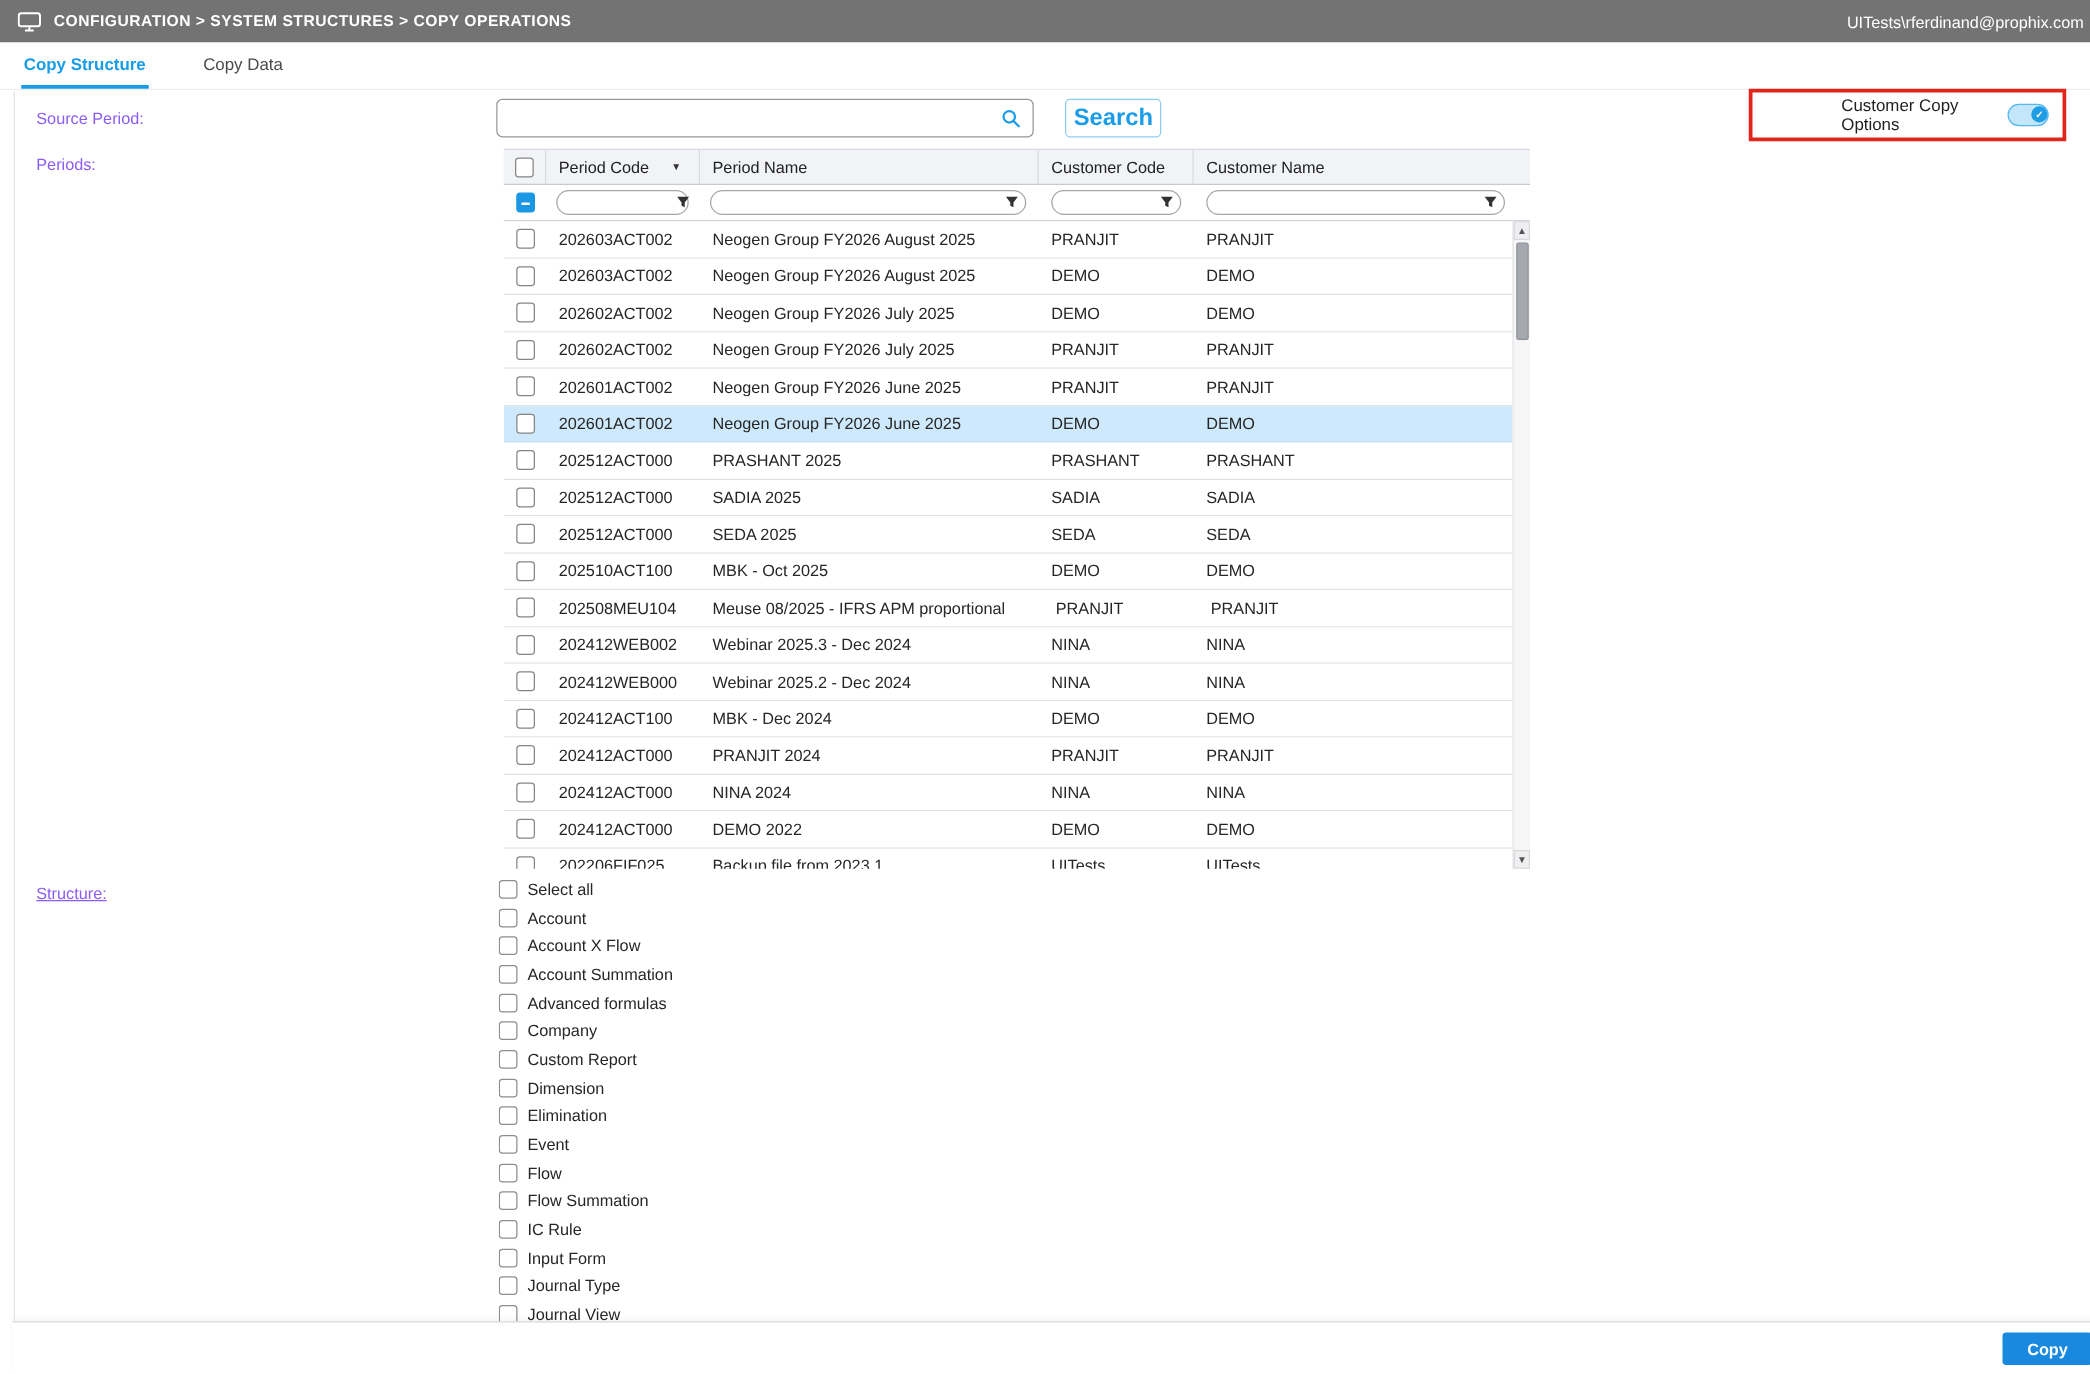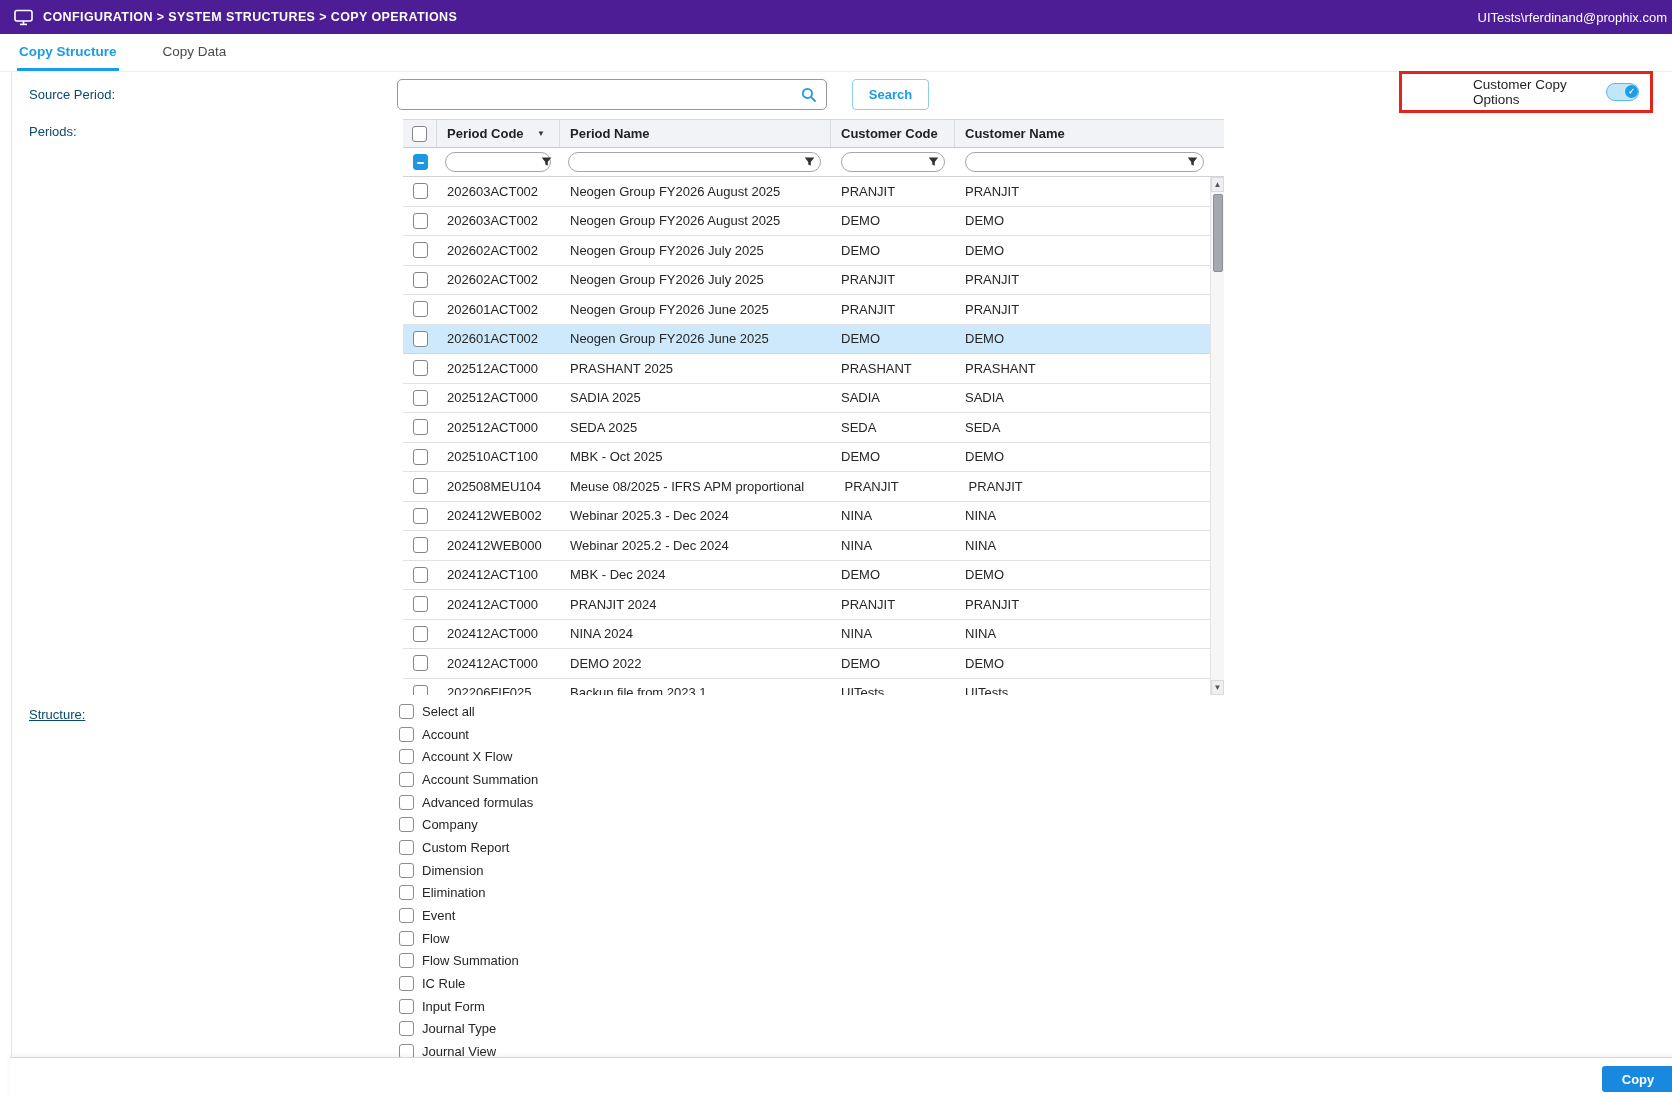--- a/index.html
+++ b/index.html
@@ -6,21 +6,21 @@
   body{
     width:1672px;height:1099px;position:relative;overflow:hidden;
     background:#ffffff;
     font-family:"Liberation Sans", sans-serif;
     color:#262626;
     -webkit-font-smoothing:antialiased;
   }
   
   .topbar{
     position:absolute;left:0;top:0;width:100%;height:34px;
-    background:#4c1d95;display:flex;align-items:center;
+    background:#737373;display:flex;align-items:center;
   }
   .topbar .app-icon{margin-left:14px;display:flex;align-items:center;}
   .topbar .crumb{
     margin-left:10px;color:#fff;font-weight:bold;font-size:12.5px;letter-spacing:.4px;
   }
   .topbar .user{
     margin-left:auto;margin-right:5px;color:#fff;font-size:13px;
   }
   
   .tabs{
@@ -33,50 +33,50 @@
     color:#4a4a4a;border-bottom:3px solid transparent;
   }
   .tab.active{
     color:#189de6;font-weight:bold;border-bottom:3px solid #1a9de8;text-align:center;
   }
   
   .left-border{
     position:absolute;left:11px;top:73px;height:985px;width:0;
     border-left:1px solid #e4e4e4;
   }
-  .field-label{position:absolute;left:29px;font-size:13px;color:#0c4a6e;}
+  .field-label{position:absolute;left:29px;font-size:13px;color:#8b5cf6;}
   #lbl-source{top:87px;}
   #lbl-periods{top:124px;}
   #lbl-structure{top:707px;text-decoration:underline;}
 
   .search-input{
     position:absolute;left:397px;top:79px;width:430px;height:31px;
     border:1px solid #979797;border-radius:5px;box-sizing:border-box;
     font-size:13px;padding:0 34px 0 10px;outline:none;background:#fff;
     font-family:"Liberation Sans", sans-serif;
   }
   .search-input-icon{position:absolute;left:801px;top:87px;cursor:pointer;}
   .search-btn{
     position:absolute;left:852px;top:79px;width:77px;height:31px;
     background:#fff;border:1px solid #8ecdf2;border-radius:4px;
-    color:#1a9ce8;font-weight:bold;font-size:13px;cursor:pointer;
+    color:#1a9ce8;font-weight:bold;font-size:19px;cursor:pointer;
     font-family:"Liberation Sans", sans-serif;
   }
   
   .ptable{
     position:absolute;left:403px;top:119px;width:821px;height:576px;
     border-top:1px solid #d5d8dd;box-sizing:border-box;background:#fff;
   }
   .thead{
     position:absolute;left:0;top:0;right:0;height:28px;background:#f1f3f6;
     display:flex;border-bottom:1px solid #c6c9d0;box-sizing:border-box;
   }
   .th{
     display:flex;align-items:center;padding-left:10px;font-size:13px;color:#222;
-    border-right:1px solid #d9dce1;box-sizing:border-box;cursor:pointer;font-weight:bold;
+    border-right:1px solid #d9dce1;box-sizing:border-box;cursor:pointer;
   }
   .th:last-child{border-right:none;}
   .sort-caret{margin-left:auto;margin-right:14px;font-size:8px;color:#333;}
   .tfilter{
     position:absolute;left:0;top:28px;right:0;height:29px;background:#fff;
     display:flex;align-items:center;border-bottom:1px solid #cfd2d8;box-sizing:border-box;
   }
   .fcell{display:flex;align-items:center;box-sizing:border-box;position:relative;}
   .filter-input{
     height:20px;border:1px solid #a6a6a6;border-radius:10px;box-sizing:border-box;

